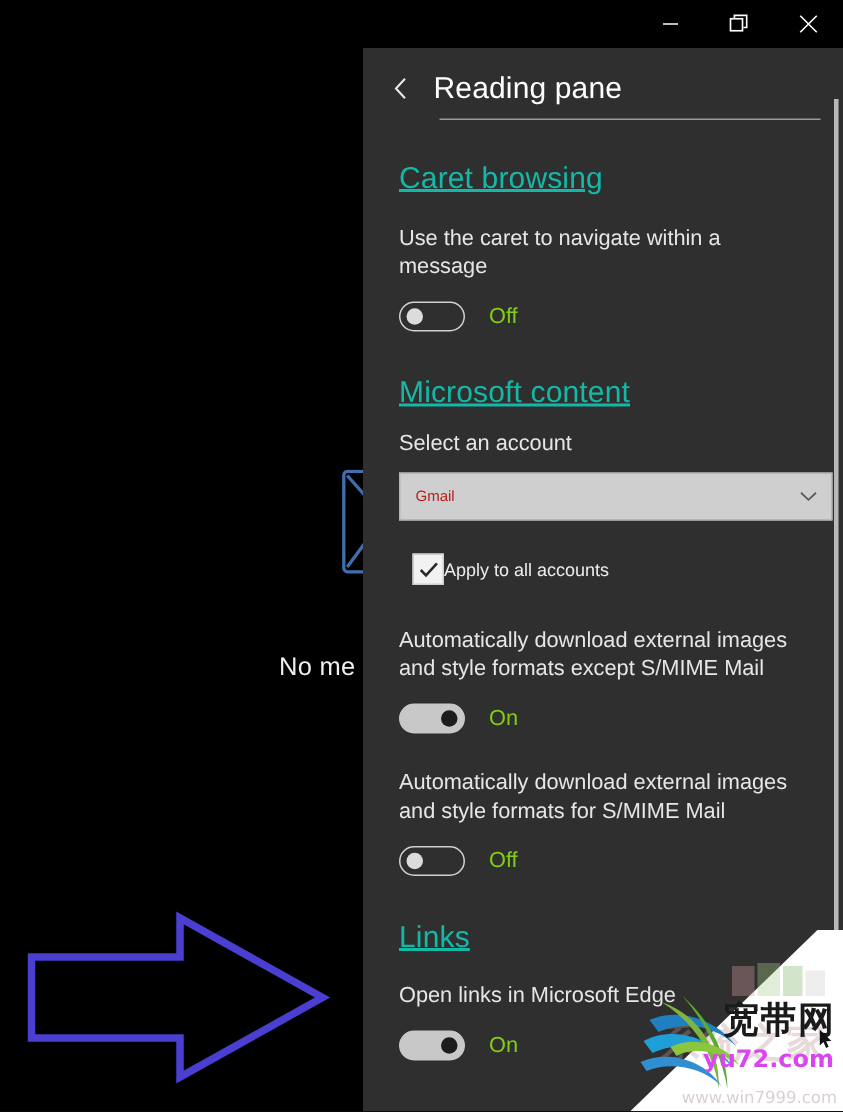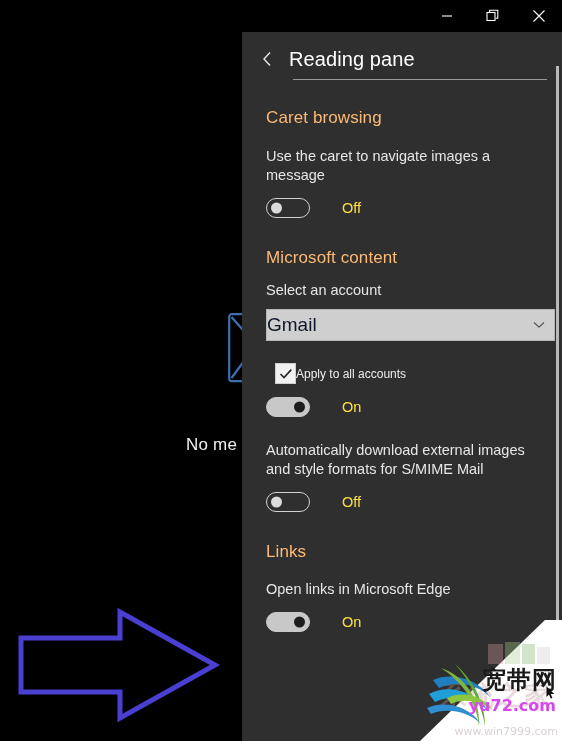--- a/index.html
+++ b/index.html
@@ -118,24 +118,25 @@
   .header-rule {
     margin: 7px 15px 0 51px;
     height: 1px;
     background: #9a9a9a;
   }
 
   .section {
     padding: 0 15px 0 24px;
   }
   .section-title {
-    font-size: 17px;
+    font-size: 20px;
     font-weight: 400;
-    color: #fdba74;
+    color: #14b8a6;
     letter-spacing: .1px;
+    text-decoration: underline;
   }
   .setting-label {
     font-size: 14.5px;
     color: #e6e6e6;
     line-height: 19px;
     max-width: 265px;
   }
   .sub-label {
     font-size: 14.5px;
     color: #e6e6e6;
@@ -173,39 +174,40 @@
   }
   .switch.off .knob {
     left: 4px;
     background: #dcdcdc;
   }
   .switch.on .knob {
     right: 4px;
     background: #1d1d1d;
   }
   .switch-state {
-    margin-left: 32px;
+    margin-left: 16px;
     font-size: 14.5px;
-    color: #fde047;
+    color: #84cc16;
   }
 
   
   .dropdown {
     position: relative;
     width: 289px;
     height: 32px;
     background: #cfcfcf;
     border: 1px solid #b6b6b6;
     box-sizing: border-box;
     display: flex;
     align-items: center;
   }
   .dropdown-value {
-    font-size: 19px;
-    color: #0f172a;
+    font-size: 10px;
+    color: #b91c1c;
+    padding-left: 10px;
   }
   .dropdown-chevron {
     position: absolute;
     right: 9px;
     top: 50%;
     transform: translateY(-50%);
     color: #5a5a5a;
     display: flex;
   }
 
@@ -375,21 +377,21 @@
           <svg width="13" height="16" viewBox="0 0 13 16" fill="none">
             <path d="M9 1.5 L3 8 L9 14.5" stroke="#e8e8e8" stroke-width="1.4" fill="none"></path>
           </svg>
         </div>
         <div class="panel-title">Reading pane</div>
       </div>
       <div class="header-rule"></div>
 
       <div class="section" style="margin-top:28px;">
         <div class="section-title">Caret browsing</div>
-        <div class="setting-label" style="margin-top:19px;">Use the caret to navigate images a message</div>
+        <div class="setting-label" style="margin-top:19px;">Use the caret to navigate within a message</div>
         <div class="toggle-row" style="margin-top:13px;">
           <div class="switch off">
             <div class="knob"></div>
           </div>
           <div class="switch-state">Off</div>
         </div>
       </div>
 
       <div class="section" style="margin-top:30px;">
         <div class="section-title">Microsoft content</div>
@@ -408,20 +410,21 @@
           <span class="checkbox">
             <span>
               <svg width="14" height="12" viewBox="0 0 14 12" fill="none">
                 <path d="M1.5 6 L5 9.6 L12.3 1.6" stroke="#2a2a2a" stroke-width="1.7" fill="none"></path>
               </svg>
             </span>
           </span>
           <span class="checkbox-label">Apply to all accounts</span>
         </div>
 
+        <div class="setting-label" style="margin-top:28px;">Automatically download external images and style formats except S/MIME Mail</div>
         <div class="toggle-row" style="margin-top:13px;">
           <div class="switch on">
             <div class="knob"></div>
           </div>
           <div class="switch-state">On</div>
         </div>
 
         <div class="setting-label" style="margin-top:24px;">Automatically download external images and style formats for S/MIME Mail</div>
         <div class="toggle-row" style="margin-top:13px;">
           <div class="switch off">

